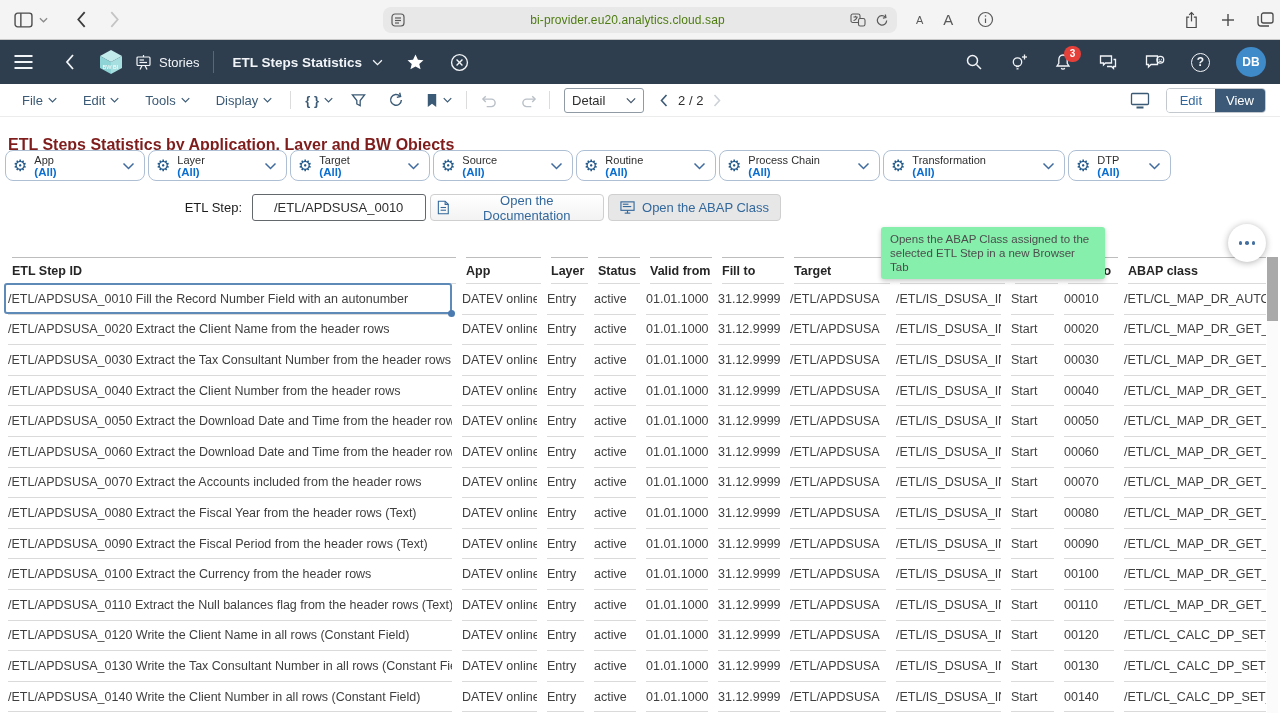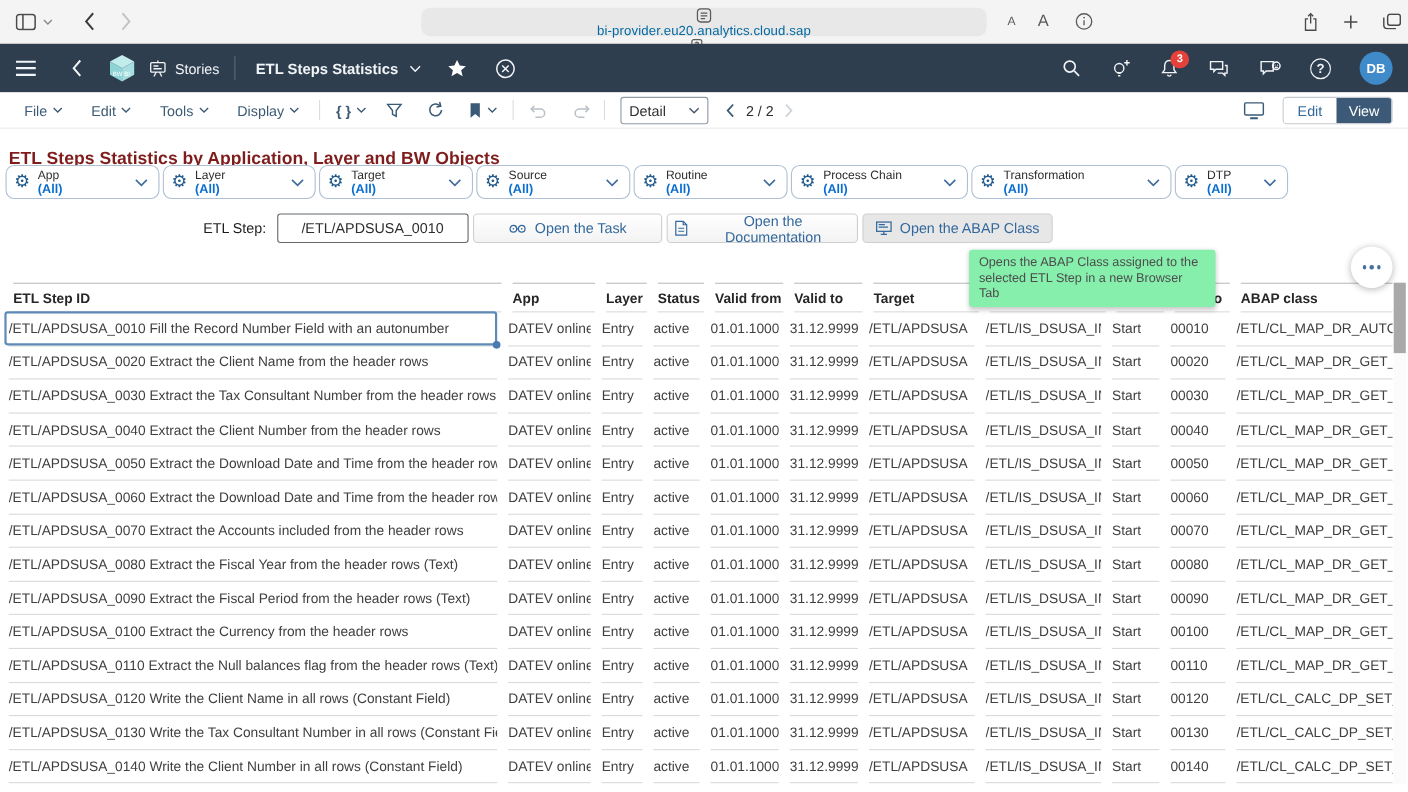--- a/index.html
+++ b/index.html
@@ -5,21 +5,21 @@
   html,body{margin:0;padding:0;background:#fff;}
   *{box-sizing:border-box;}
   .stage{position:relative;width:1280px;height:720px;overflow:hidden;background:#fff;
          font-family:"Liberation Sans",sans-serif;-webkit-font-smoothing:antialiased;}
 
   
   .browser-bar{position:absolute;top:0;left:0;width:1280px;height:40px;background:#f5f4f5;
     border-bottom:1px solid #c9c8c9;display:flex;align-items:center;padding:0 14px;color:#4a4a4a;}
   .bicon{display:flex;align-items:center;justify-content:center;cursor:default;}
   .url-pill{position:absolute;left:383px;top:7px;width:514px;height:26px;background:#e9e8e9;
-    border-radius:8px;display:flex;align-items:center;padding:0 8px;font-size:12px;color:#0369a1;flex-direction:column;}
+    border-radius:8px;display:flex;align-items:center;padding:0 8px;font-size:12px;color:#4d7c0f;}
   .url-text{flex:1;text-align:center;letter-spacing:.1px;}
   .txt-a-sm{font-size:11px;color:#5a5a5a;}
   .txt-a-lg{font-size:15px;color:#5a5a5a;}
   .vdiv-b{width:1px;height:16px;background:#d2d1d2;margin:0 10px;}
 
   
   .shell-bar{position:absolute;top:40px;left:0;width:1280px;height:44px;background:#2f3e4f;
     display:flex;align-items:center;color:#f2f5f8;padding:0 14px;}
   .shell-title{font-size:13.5px;font-weight:700;margin-left:4px;}
   .shell-stories{font-size:13px;margin-left:7px;}
@@ -492,30 +492,20 @@
             <path d="M1 1.5 L6 6.5 L11 1.5"></path>
           </svg>
         </span>
       </div>
 
   </div>
 
   <div class="etl-row">
     <span class="etl-label">ETL Step:</span>
     <input class="etl-input" value="/ETL/APDSUSA_0010" style="">
-    <button class="etl-btn b1">
-      <svg width="17" height="14" viewBox="0 0 18 14" fill="none" stroke="#33689c" stroke-width="1.2">
-          <circle cx="5" cy="7" r="3.2"></circle>
-          <circle cx="13" cy="7" r="3.2"></circle>
-          <line x1="8.2" y1="7" x2="9.8" y2="7"></line>
-          <circle cx="5" cy="7" r="0.8" fill="#33689c" stroke="none"></circle>
-          <circle cx="13" cy="7" r="0.8" fill="#33689c" stroke="none"></circle>
-        </svg>
-      <span>Open the Task</span>
-    </button>
     <button class="etl-btn b2">
       <svg width="13" height="15" viewBox="0 0 14 16" fill="none" stroke="#33689c" stroke-width="1.2">
           <path d="M1.5 1 H9 L12.5 4.5 V15 H1.5 Z"></path>
           <path d="M9 1 V4.5 H12.5"></path>
           <line x1="4" y1="8" x2="10" y2="8"></line>
           <line x1="4" y1="11" x2="10" y2="11"></line>
         </svg>
       <span>Open the Documentation</span>
     </button>
     <button class="etl-btn b3">
@@ -543,21 +533,21 @@
         <div class="hcell">ETL Step ID</div>
 
         <div class="hcell">App</div>
 
         <div class="hcell">Layer</div>
 
         <div class="hcell">Status</div>
 
         <div class="hcell">Valid from</div>
 
-        <div class="hcell">Valid to</div>
+        <div class="hcell">Fill to</div>
 
         <div class="hcell">Target</div>
 
         <div class="hcell">Source</div>
 
         <div class="hcell">Routine</div>
 
         <div class="hcell">Seq.No</div>
 
         <div class="hcell">ABAP class</div>

